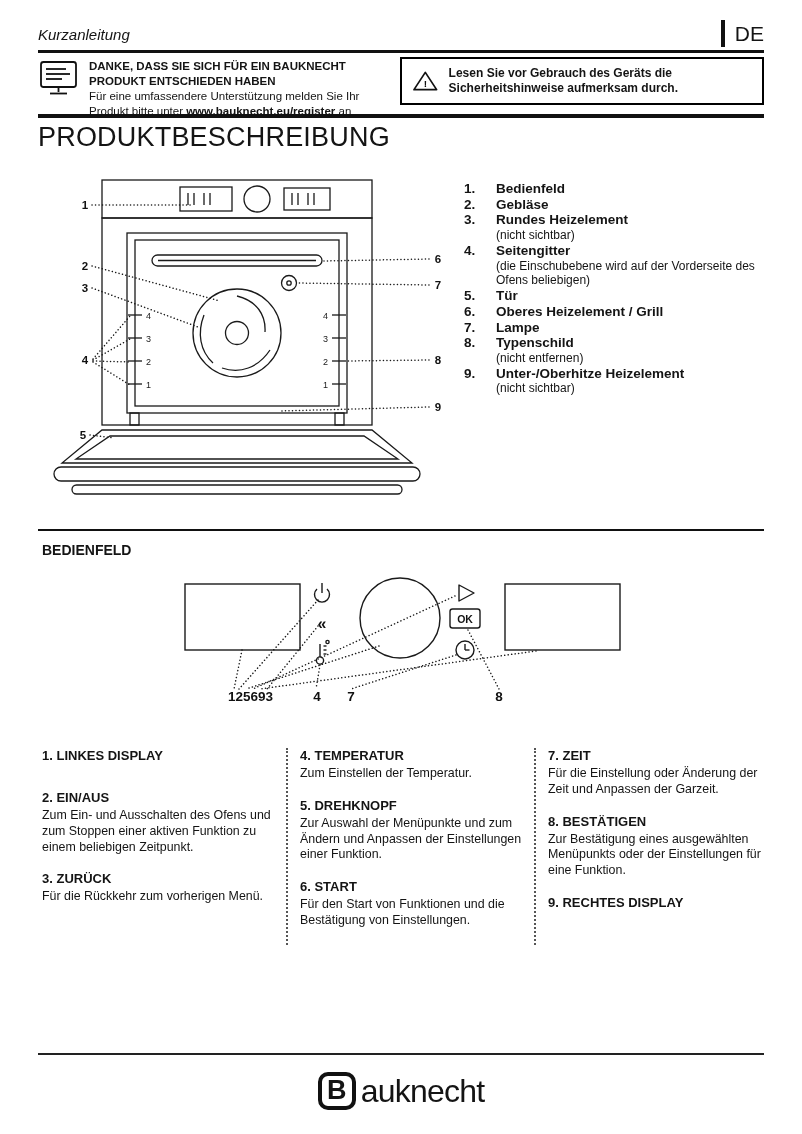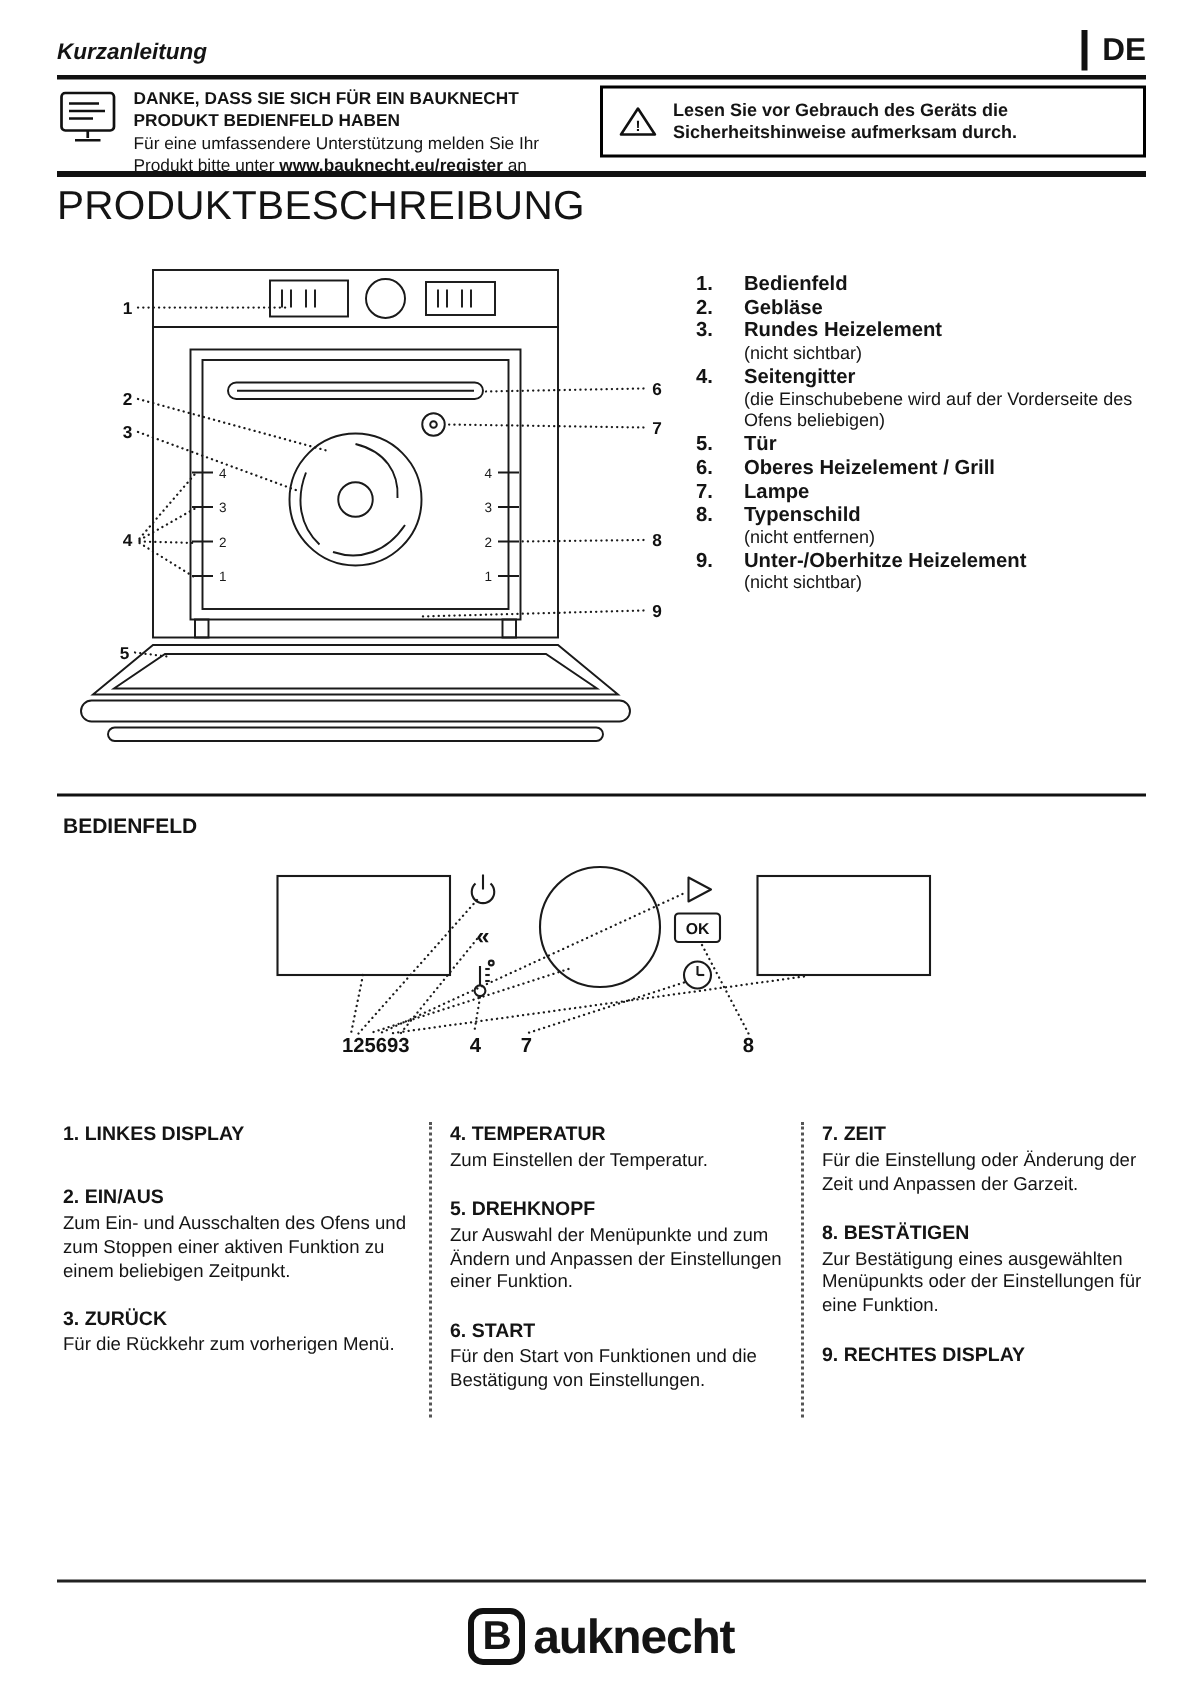--- a/index.html
+++ b/index.html
@@ -2,22 +2,22 @@
 <html><head>
 <meta charset="utf-8">
 <style>
   *{box-sizing:border-box;margin:0;padding:0}
   html,body{background:#ececec}
   body{font-family:"Liberation Sans","DejaVu Sans",sans-serif;color:#141414}
   .page{position:relative;width:802px;height:1134px;background:#fff;margin:0 auto;overflow:hidden}
   .abs{position:absolute}
   .rule{position:absolute;left:38px;right:38px;background:#111}
 
-  .doc-type{top:26px;left:38px;font-style:italic;font-weight:bold;font-size:15px}
-  .lang{top:20px;right:38px;font-size:21px;font-weight:bold;border-left:4px solid #111;padding-left:10px;line-height:27px}
+  .doc-type{top:26px;left:38px;font-style:italic;font-weight:normal;font-size:15px}
+  .lang{top:20px;right:38px;font-size:21px;font-weight:normal;border-left:4px solid #111;padding-left:10px;line-height:27px}
   .rule-header{top:50px;height:2.5px}
 
   .thanks{top:59px;left:38px;width:356px;display:flex;gap:9px}
   .thanks-text{width:300px}
   .thanks-title{font-size:11.5px;font-weight:bold;line-height:1.28}
   .thanks-body{font-size:11.5px;line-height:1.28;margin-top:1px}
   .url{font-weight:bold}
 
   .warnbox{top:57px;left:400px;width:364px;height:48px;border:2px solid #000;display:flex;align-items:center;gap:10px;padding:2px 10px}
   .warn-text{font-size:12px;font-weight:bold;line-height:1.25}
@@ -38,21 +38,21 @@
   .ccol2{width:248px;border-left:2px dotted #555;padding:0 10px 0 12px}
   .ccol3{flex:1;border-left:2px dotted #555;padding-left:12px}
   .entry{margin-bottom:16px}
   .entry.gap{margin-bottom:27px}
   .entry h4{font-size:13px;margin-bottom:3px}
   .entry p{font-size:12.4px;line-height:1.27}
 
   .rule-footer{top:1053px;height:1.5px;background:#222}
   .logo{top:1072px;left:0;right:0;display:flex;justify-content:center;align-items:center;gap:5px}
   .logo-b{width:38px;height:38px;border:4px solid #111;border-radius:10px;display:flex;align-items:center;justify-content:center;font-weight:bold;font-size:27px;padding-bottom:2px}
-  .logo-text{font-size:32px;font-weight:bold;letter-spacing:-.8px}
+  .logo-text{font-size:32px;font-weight:normal;letter-spacing:-.8px}
   svg text{font-family:"Liberation Sans","DejaVu Sans",sans-serif}
 </style>
 </head>
 <body>
 
 <div class="page">
 
   <div class="abs doc-type">Kurzanleitung</div>
   <div class="abs lang">DE</div>
   <div class="rule rule-header"></div>
@@ -62,21 +62,21 @@
       <g fill="none" stroke="#111" stroke-width="1.8">
         <rect x="3" y="3" width="35" height="25" rx="2.5"></rect>
         <line x1="8" y1="10" x2="28" y2="10"></line>
         <line x1="8" y1="15" x2="32" y2="15"></line>
         <line x1="8" y1="20" x2="24" y2="20"></line>
         <line x1="20.5" y1="28" x2="20.5" y2="33"></line>
         <line x1="12" y1="34.5" x2="29" y2="34.5"></line>
       </g>
     </svg>
     <div class="thanks-text">
-      <div class="thanks-title">DANKE, DASS SIE SICH FÜR EIN BAUKNECHT PRODUKT BEDIENFELD HABEN</div>
+      <div class="thanks-title">DANKE, DASS SIE SICH FÜR EIN BAUKNECHT PRODUKT ENTSCHIEDEN HABEN</div>
       <div class="thanks-body">
         <span>Für eine umfassendere Unterstützung melden Sie Ihr Produkt bitte unter </span><span class="url">www.bauknecht.eu/register</span><span> an</span>
       </div>
     </div>
   </div>
 
   <div class="abs warnbox">
     <svg width="40" height="34" viewBox="0 0 40 34">
       <path d="M20 4 L37 30 L3 30 Z" fill="none" stroke="#111" stroke-width="2.6" stroke-linejoin="round"></path>
       <text x="20" y="26.5" text-anchor="middle" font-size="15" font-weight="bold" fill="#111">!</text>

